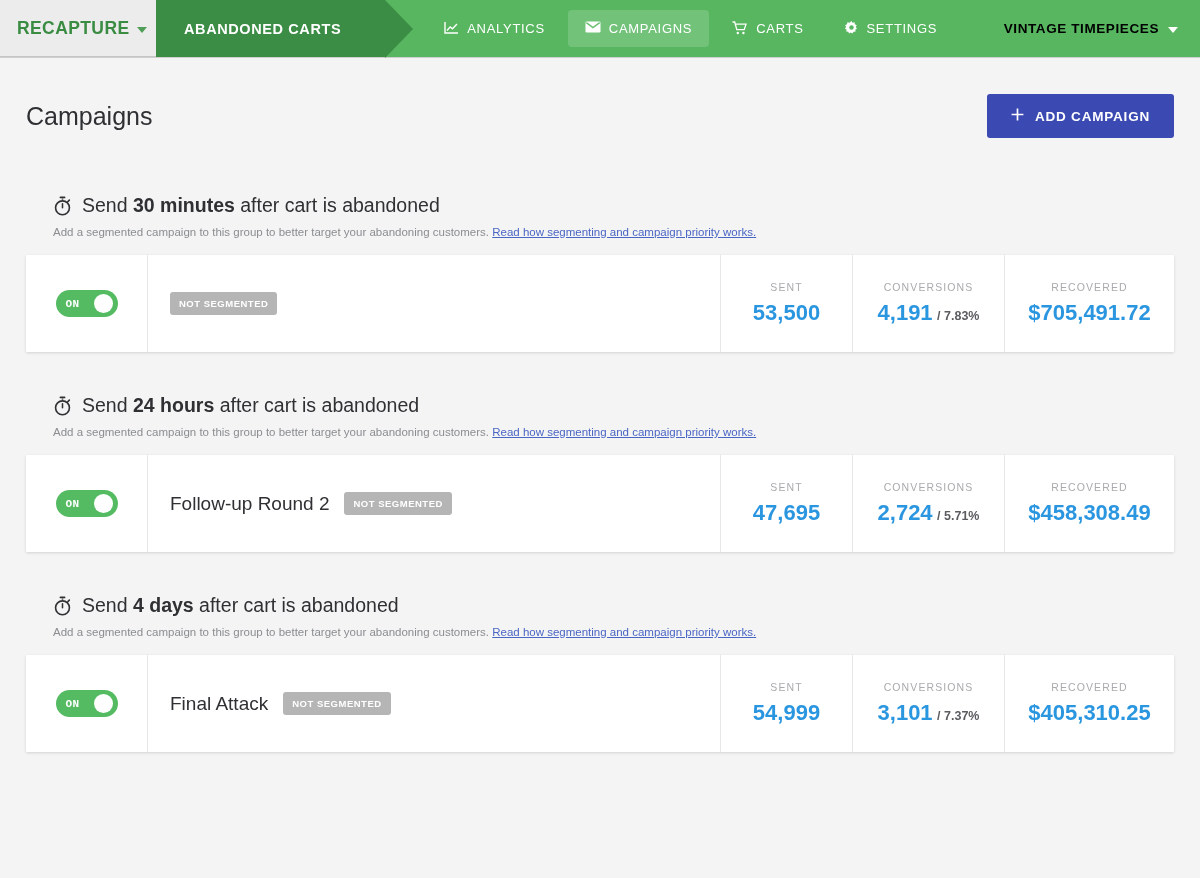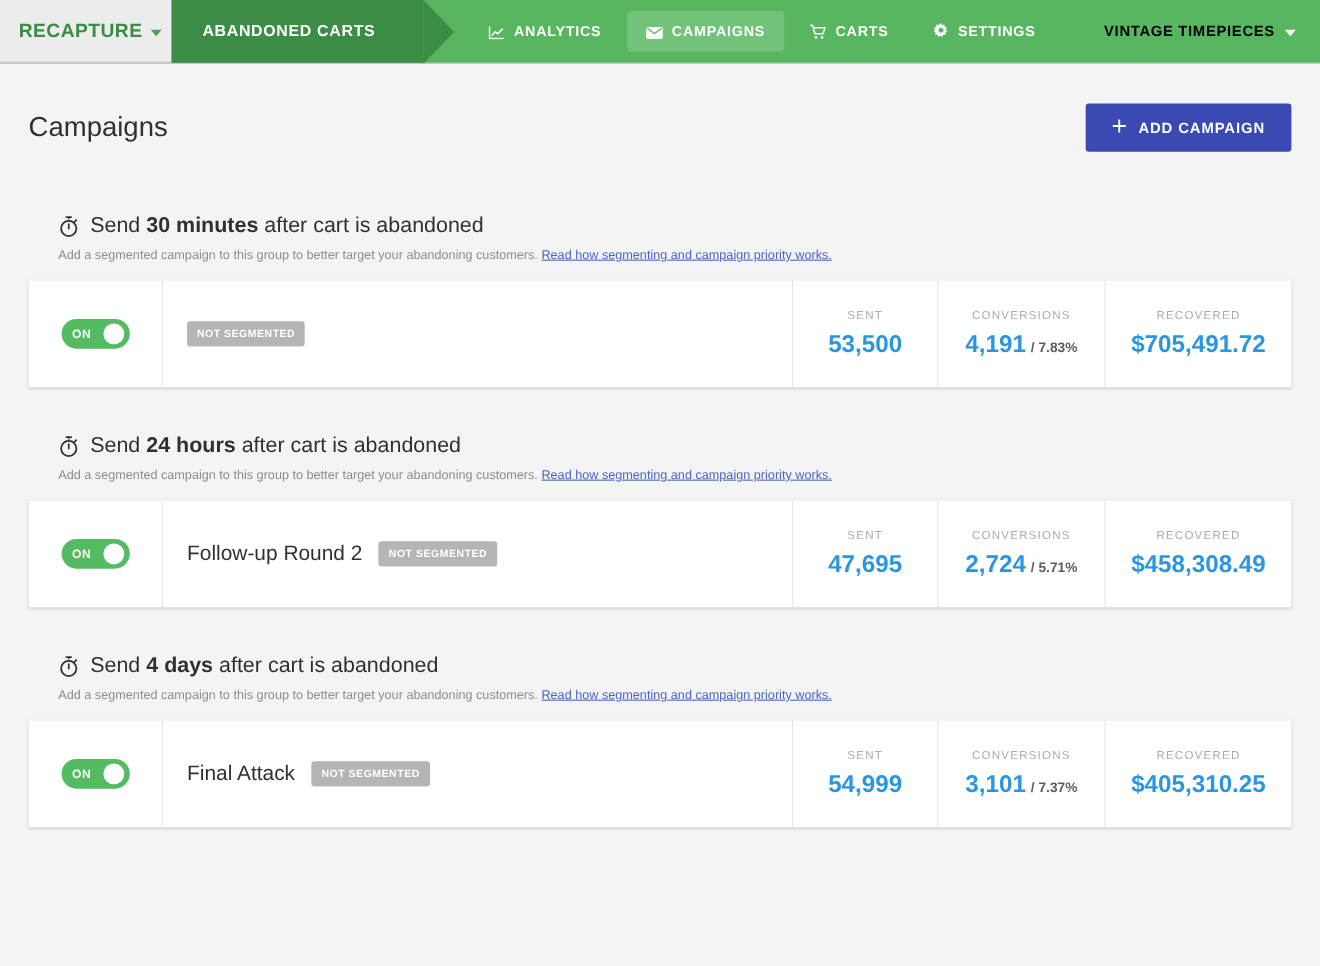--- a/index.html
+++ b/index.html
@@ -66,25 +66,25 @@
   }
   .nav-links {
     display: flex;
     align-items: center;
     padding-left: 42px;
     gap: 6px;
     flex: 1;
   }
   .nav-link {
     display: flex;
-    align-items: flex-end;
+    align-items: flex-start;
     gap: 8px;
     color: #fff;
     font-size: 13px;
-    font-weight: bold;
+    font-weight: normal;
     letter-spacing: 0.7px;
     padding: 11px 17px;
     border-radius: 4px;
     white-space: nowrap;
   }
   .nav-link.sel { background: rgba(255,255,255,0.17); }
   .nav-link .ic { display: flex; align-items: center; }
   .nav-right {
     display: flex;
     align-items: center;
@@ -170,20 +170,21 @@
   }
   .toggle {
     width: 62px; height: 27px;
     background: #55bb63;
     border-radius: 14px;
     display: flex;
     align-items: center;
     justify-content: space-between;
     padding: 0 5px 0 10px;
     cursor: pointer;
+    font-family: Liberation Mono, monospace;
   }
   .toggle-label {
     color: #fff;
     font-size: 11px;
     font-weight: bold;
     letter-spacing: 0.5px;
   }
   .knob {
     width: 19px; height: 19px;
     border-radius: 50%;

